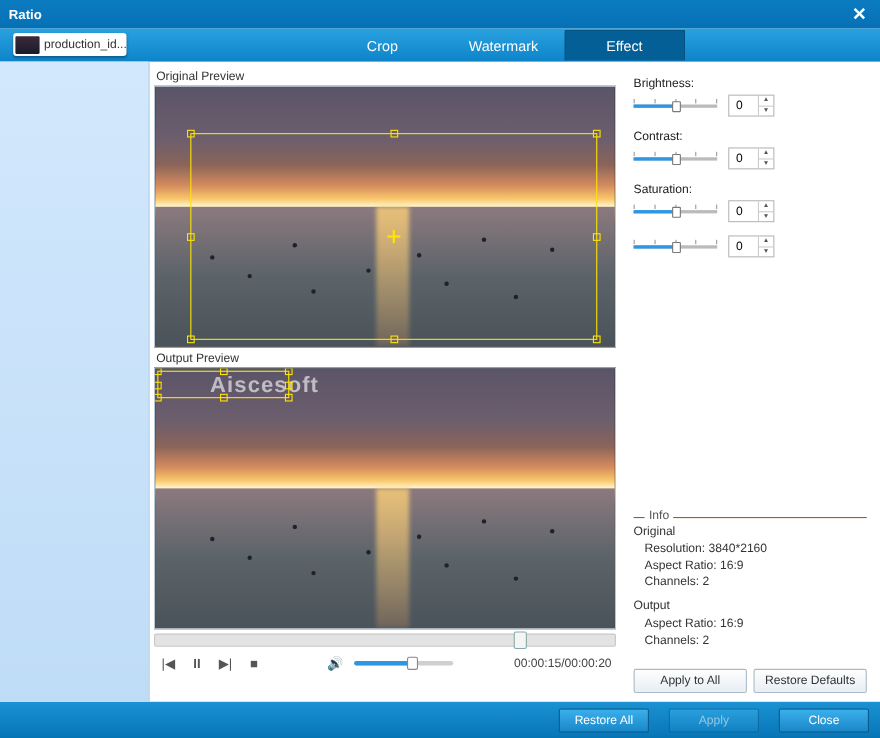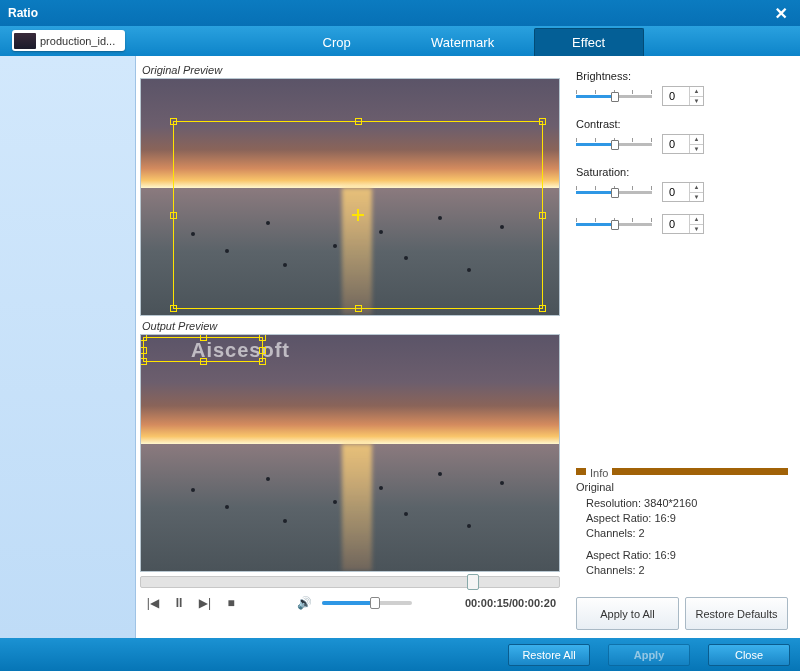--- a/index.html
+++ b/index.html
@@ -1,30 +1,30 @@
 <!DOCTYPE html>
 <html><head>
 <meta charset="utf-8">
 <style>
   * { box-sizing: border-box; margin: 0; padding: 0; font-family: "Segoe UI", Tahoma, sans-serif; }
   body { width: 800px; height: 671px; background: #fff; overflow: hidden; }
   .titlebar { height: 26px; background: linear-gradient(#0b7bc0,#0770b5); color: #fff; display: flex; align-items: center; padding: 0 8px; font-size: 12px; font-weight: bold; }
   .titlebar .spacer { flex: 1; }
   .close-x { font-size: 16px; cursor: pointer; padding: 0 4px; }
   .filelist-row { height: 30px; background: linear-gradient(#2aa1df,#0d84c9); display: flex; }
-  .file-pill { margin: 4px 0 0 12px; background: #fff; border-radius: 3px; height: 21px; display: flex; align-items: center; padding: 1px 10px 1px 2px; font-size: 11px; color: #333; gap: 4px; box-shadow: 0 1px 2px rgba(0,0,0,.3); }
+  .file-pill { margin: 4px 0 0 12px; background: #fff; border-radius: 3px; height: 21px; display: flex; align-items: center; padding: 1px 0 1px 2px; font-size: 11px; color: #333; gap: 4px; box-shadow: 0 1px 2px rgba(0,0,0,.3); }
   .file-thumb { width: 22px; height: 16px; background: linear-gradient(#3a2a3a,#1b1b2b); border-radius: 1px; }
-  .tabs { flex: 1; display: flex; justify-content: center; gap: 16px; align-items: center; }
+  .tabs { flex: 1; display: flex; justify-content: center; gap: 0; }
   .tab { width: 110px; height: 28px; color: #fff; font-size: 13px; display: flex; align-items: center; justify-content: center; cursor: pointer; border: 1px solid transparent; border-bottom: none; margin-top: 1px; }
   .tab.active { background: #045f96; border-color: #034b76; border-radius: 2px 2px 0 0; }
   .main { display: flex; height: 582px; }
   .sidebar { width: 136px; background: linear-gradient(#d2e8fc,#bfdcf7); border-right: 1px solid #9fc3e5; }
   .content { flex: 1; display: flex; }
   .preview-col { width: 428px; padding: 4px 4px 0 4px; }
-  .panel-label { font-size: 11px; color: #333; margin: 4px 0 2px 2px; font-style: italic; }
+  .panel-label { font-size: 11px; color: #333; margin: 4px 0 2px 2px; }
   .preview-box { height: 238px; background: #000; position: relative; overflow: hidden; border: 1px solid #b8c7d1; }
   .sky { position: absolute; inset: 0; background: linear-gradient(to bottom,#5b5468 0%,#6c5e6d 20%,#8a6459 30%,#d48b5e 38%,#f9c56a 43%,#fff4c9 46%,#f6b06c 49%,#6a5155 52%,#4c4d55 60%,#4b4f57 100%); }
   .sea { position: absolute; top: 46%; left: 0; right: 0; bottom: 0; background: linear-gradient(to bottom,#8b7a7e,#5b6369,#4a5359); }
   .glint { position: absolute; top: 46%; left: 48%; width: 30px; height: 54%; background: linear-gradient(to bottom,rgba(255,210,120,.8),rgba(255,170,100,.2)); filter: blur(2px); }
   .crop-rect { position: absolute; border: 1px solid #ffe400; }
   .handle { position: absolute; width: 7px; height: 7px; background: transparent; border: 1px solid #ffe400; }
   .h-tl{top:-4px;left:-4px;} .h-tc{top:-4px;left:calc(50% - 3px);} .h-tr{top:-4px;right:-4px;}
   .h-ml{top:calc(50% - 3px);left:-4px;} .h-mr{top:calc(50% - 3px);right:-4px;}
   .h-bl{bottom:-4px;left:-4px;} .h-bc{bottom:-4px;left:calc(50% - 3px);} .h-br{bottom:-4px;right:-4px;}
   .crosshair { position:absolute; top:calc(50% - 6px); left:calc(50% - 6px); width:12px; height:12px; }
@@ -33,45 +33,45 @@
   .crosshair:after{top:5px;left:0;height:2px;width:12px;}
   .wm-text { position: absolute; top: 4px; left: 6px; color: rgba(255,255,255,.6); font-size: 20px; font-weight: bold; letter-spacing: 1px; margin-left: 44px; }
   .wm-rect { position:absolute; top:2px; left:2px; width:120px; height:25px; border:1px solid #ffe400; }
   .timeline { height: 12px; background:#e3e3e3; border:1px solid #c7c7c7; position:relative; margin-top:4px; border-radius:2px;}
   .timeline-thumb{position:absolute;top:-3px;left:78%;width:12px;height:16px;background:#f5f5f5;border:1px solid #8aa;border-radius:2px;}
   .transport { height: 30px; display:flex; align-items:center; gap:8px; padding:0 4px; }
   .tbtn { width:18px; height:18px; display:flex;align-items:center;justify-content:center; color:#555; cursor:pointer; font-size:12px;}
   .vol-track{width:90px;height:4px;background:#cfcfcf;border-radius:2px;position:relative;}
   .vol-fill{position:absolute;left:0;top:0;height:4px;width:55%;background:#2e97e5;border-radius:2px;}
   .vol-thumb{position:absolute;left:53%;top:-4px;width:10px;height:12px;background:#fff;border:1px solid #888;border-radius:2px;}
-  .timecode{margin-left:auto;font-size:11px;color:#444;font-weight:bold;}
+  .timecode{margin-left:auto;font-size:11px;color:#444;}
   .right-col { flex:1; padding: 14px 12px 0 12px; position:relative;}
   .slider-group{margin-bottom:12px;}
   .slider-label{font-size:11px;color:#222;margin-bottom:4px;}
   .slider-row{display:flex;align-items:center;gap:10px;}
   .hslider{width:76px;height:12px;position:relative;}
   .hslider-track{position:absolute;top:5px;left:0;right:0;height:3px;background:#bbb;}
   .hslider-fill{position:absolute;top:5px;left:0;width:50%;height:3px;background:#2e97e5;}
   .hslider-ticks{position:absolute;top:0;left:0;right:0;height:12px;display:flex;justify-content:space-between;}
   .hslider-tick{width:1px;height:4px;background:#999;margin-top:0;}
   .hslider-thumb{position:absolute;top:2px;left:46%;width:8px;height:10px;background:#fff;border:1px solid #777;border-radius:1px;}
   .spin{width:42px;height:20px;border:1px solid #b7b7b7;background:#fff;display:flex;align-items:center;font-size:11px;padding-left:6px;position:relative;}
   .spin-btns{position:absolute;right:0;top:0;bottom:0;width:14px;border-left:1px solid #ccc;display:flex;flex-direction:column;}
   .spin-up,.spin-dn{flex:1;display:flex;align-items:center;justify-content:center;font-size:6px;color:#555;cursor:pointer;}
   .spin-up{border-bottom:1px solid #ccc;}
-  .info-box{position:absolute;bottom:52px;left:12px;right:12px;border-top:7px solid #a16207;padding-top:6px;font-size:11px;color:#333;}
+  .info-box{position:absolute;bottom:40px;left:12px;right:12px;border-top:1px solid #a16207;padding-top:6px;font-size:11px;color:#333;}
   .info-title{position:absolute;top:-8px;left:10px;background:#fff;padding:0 4px;color:#555;}
   .info-sec{margin-bottom:10px;}
   .info-head{margin-bottom:4px;}
   .info-line{margin:3px 0 3px 10px;}
   .bottom-btns{position:absolute;bottom:8px;left:12px;right:12px;display:flex;gap:6px;}
-  .winbtn{flex:1;height:33px;border:1px solid #a9b9c5;background:linear-gradient(#fefefe,#e8eef4);font-size:11px;color:#333;border-radius:2px;cursor:pointer;display:flex;align-items:center;justify-content:center;}
+  .winbtn{flex:1;height:22px;border:1px solid #a9b9c5;background:linear-gradient(#fefefe,#e8eef4);font-size:11px;color:#333;border-radius:2px;cursor:pointer;display:flex;align-items:center;justify-content:center;}
   .footer{height:33px;background:linear-gradient(#1b92d3,#0675b6);display:flex;align-items:center;justify-content:flex-end;gap:6px;padding:0 10px;}
   .fbtn{width:82px;height:22px;border:1px solid #0a5c8e;background:linear-gradient(#3ab0ec,#1a87c8);color:#fff;font-size:11px;border-radius:2px;display:flex;align-items:center;justify-content:center;cursor:pointer;margin-left:12px;}
-  .fbtn.disabled{opacity:.55;font-weight:bold;}
+  .fbtn.disabled{opacity:.55;}
   .surfer{position:absolute;width:4px;height:4px;background:#1e222a;border-radius:50%;}
 </style>
 </head>
 <body>
 
 <div class="titlebar">
   <span>Ratio</span>
   <span class="spacer"></span>
   <span class="close-x">✕</span>
 </div>
@@ -267,20 +267,21 @@
 
       <div class="info-box">
         <div class="info-title">Info</div>
         <div class="info-sec">
           <div class="info-head">Original</div>
           <div class="info-line"><span>Resolution:</span> <span>3840*2160</span></div>
           <div class="info-line"><span>Aspect Ratio:</span> <span>16:9</span></div>
           <div class="info-line"><span>Channels:</span> <span>2</span></div>
         </div>
         <div class="info-sec">
+          <div class="info-head">Output</div>
           <div class="info-line"><span>Aspect Ratio:</span> <span>16:9</span></div>
           <div class="info-line"><span>Channels:</span> <span>2</span></div>
         </div>
       </div>
 
       <div class="bottom-btns">
         <div class="winbtn">Apply to All</div>
         <div class="winbtn">Restore Defaults</div>
       </div>
     </div>

